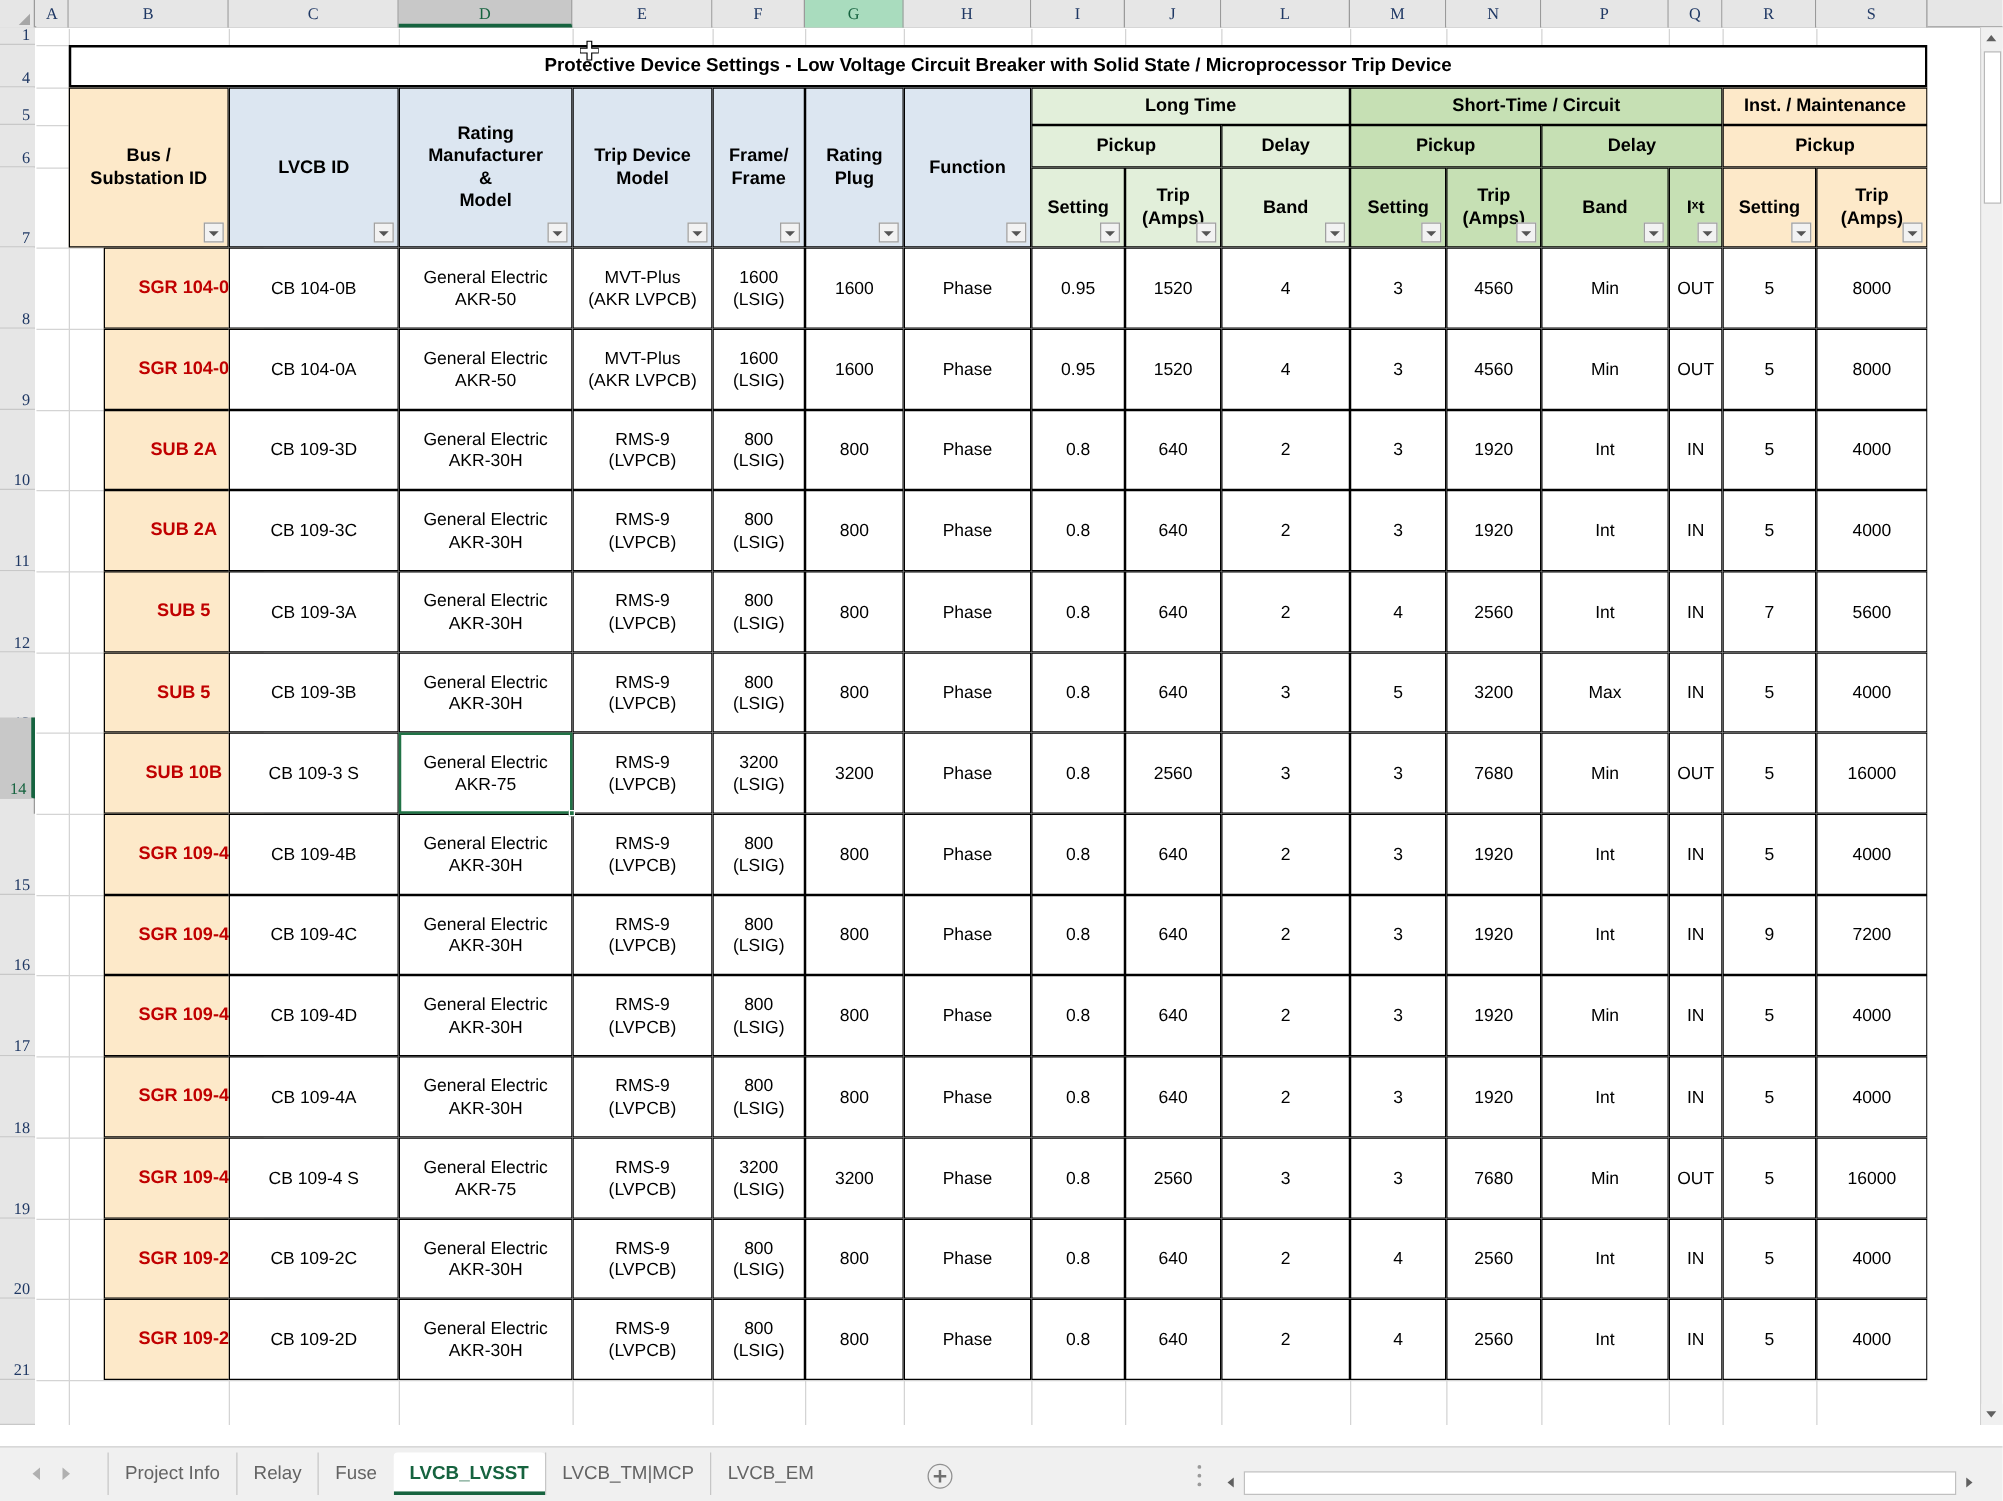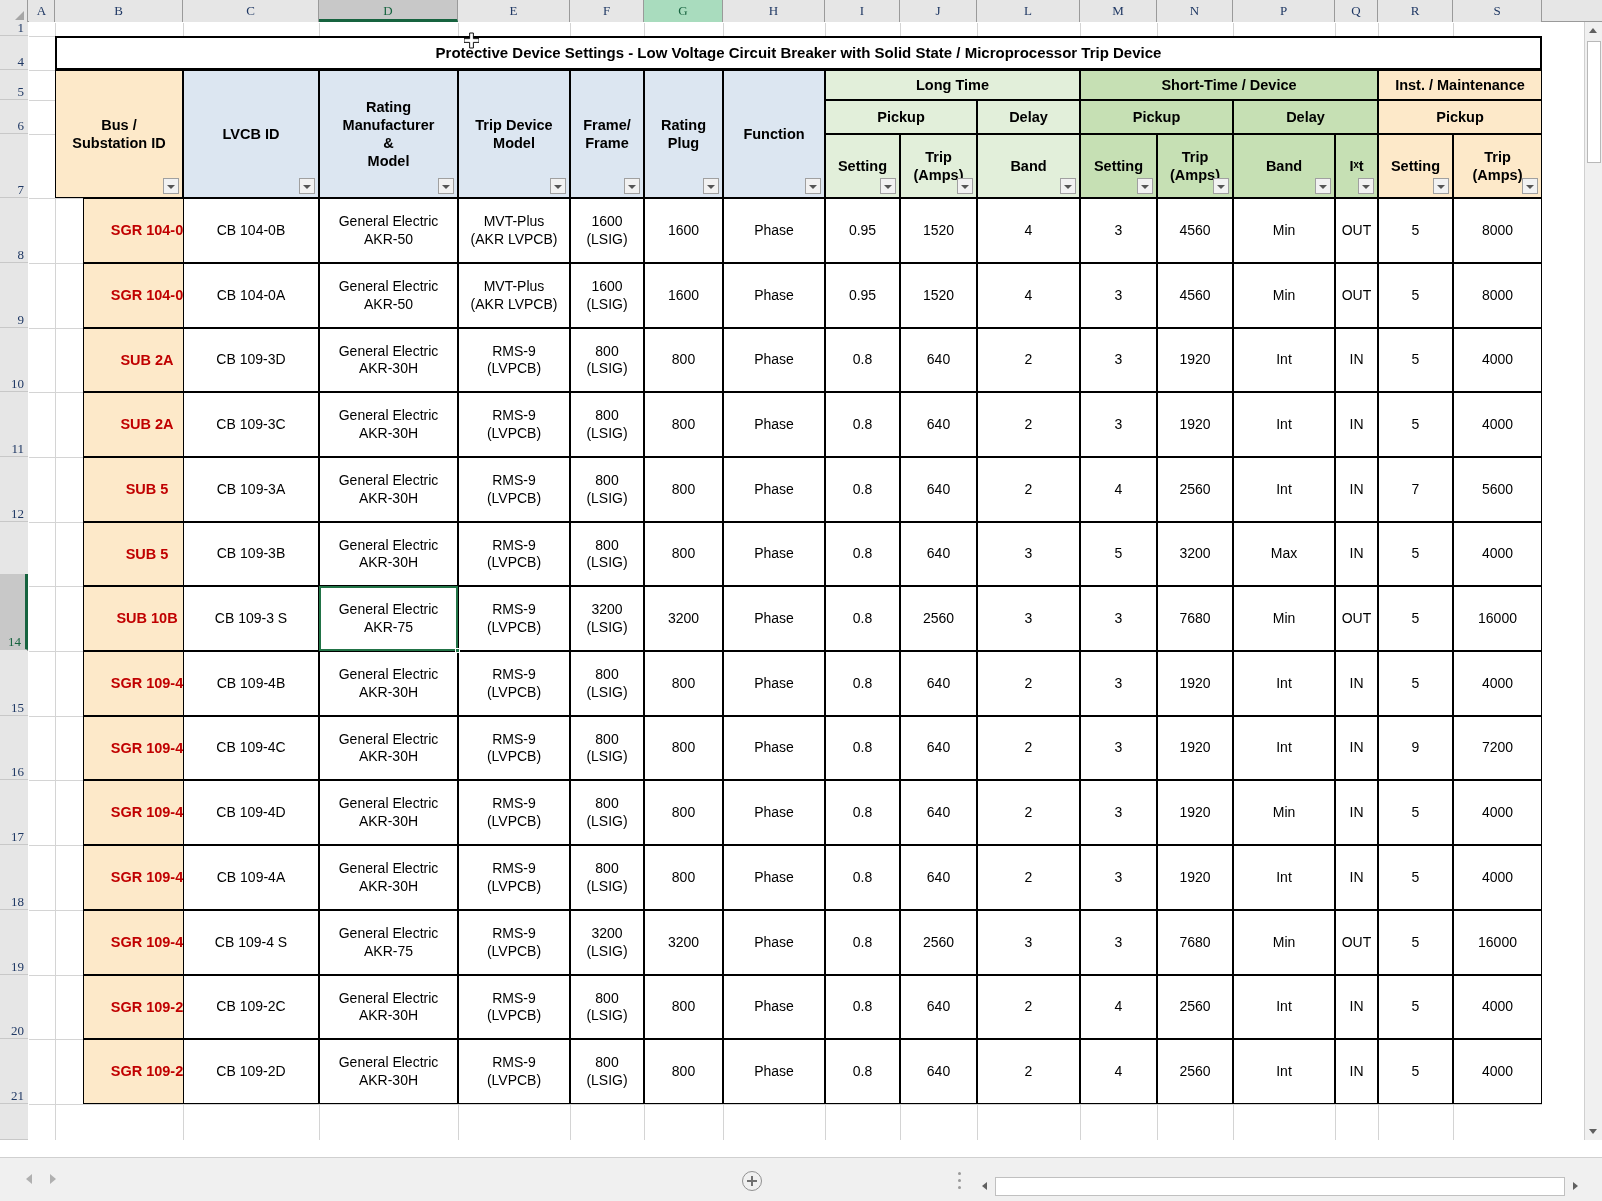--- a/index.html
+++ b/index.html
@@ -175,21 +175,21 @@
         </div>
         <div class="rh" style="top:370px;height:65px">
           <span>11</span>
         </div>
         <div class="rh" style="top:435px;height:65px">
           <span>12</span>
         </div>
         <div class="rh" style="top:500px;height:64px">
           <span>13</span>
         </div>
-        <div class="rh sel" style="top:552px;height:76px">
+        <div class="rh sel" style="top:552px;height:65px">
           <span>14</span>
         </div>
         <div class="rh" style="top:629px;height:65px">
           <span>15</span>
         </div>
         <div class="rh" style="top:694px;height:64px">
           <span>16</span>
         </div>
         <div class="rh" style="top:758px;height:65px">
           <span>17</span>
@@ -246,21 +246,21 @@
         <div class="gl-v" style="left:1051px;top:0;height:1117px"></div>
         <div class="gl-v" style="left:1128px;top:0;height:1117px"></div>
         <div class="gl-v" style="left:1204px;top:0;height:1117px"></div>
         <div class="gl-v" style="left:1306px;top:0;height:1117px"></div>
         <div class="gl-v" style="left:1349px;top:0;height:1117px"></div>
         <div class="gl-v" style="left:1424px;top:0;height:1117px"></div>
       </div>
     <div id="sheetcells">
         <div class="cell title-cell" style="left:26px;top:13px;width:1487px;height:34px;">Protective Device Settings - Low Voltage Circuit Breaker with Solid State / Microprocessor Trip Device</div>
         <div class="cell hdr hb-lt" style="left:796px;top:47px;width:255px;height:30px;">Long Time</div>
-        <div class="cell hdr hb-dk" style="left:1051px;top:47px;width:298px;height:30px;">Short-Time / Device</div>
+        <div class="cell hdr hb-dk" style="left:1051px;top:47px;width:298px;height:30px;">Short-Time / Circuit</div>
         <div class="cell hdr hb-tan" style="left:1349px;top:47px;width:164px;height:30px;">Inst. / Maintenance</div>
         <div class="cell hdr hb-lt" style="left:796px;top:77px;width:152px;height:34px;">Pickup</div>
         <div class="cell hdr hb-lt" style="left:948px;top:77px;width:103px;height:34px;">Delay</div>
         <div class="cell hdr hb-dk" style="left:1051px;top:77px;width:153px;height:34px;">Pickup</div>
         <div class="cell hdr hb-dk" style="left:1204px;top:77px;width:145px;height:34px;">Delay</div>
         <div class="cell hdr hb-tan" style="left:1349px;top:77px;width:164px;height:34px;">Pickup</div>
         <div class="cell hdr two-line hb-tan" style="left:26px;top:47px;width:128px;height:128px;">
           <span>Bus /</span>
           <span>Substation ID</span>
         </div>
@@ -695,20 +695,28 @@
     <div class="vsb-up"></div>
     <div class="vsb-thumb"></div>
     <div class="vsb-dn"></div>
   </div>
 
   <div class="statusbar">
     <div class="navarrows">
       <div class="nav-l"></div>
       <div class="nav-r"></div>
     </div>
+    <div class="tabs" id="tabs">
+        <div class="tab">Project Info</div>
+        <div class="tab">Relay</div>
+        <div class="tab">Fuse</div>
+        <div class="tab active">LVCB_LVSST</div>
+        <div class="tab">LVCB_TM|MCP</div>
+        <div class="tab">LVCB_EM</div>
+      </div>
     <div class="addsheet"></div>
     <div class="dots">
       <i style="top:0"></i>
         <i style="top:7px"></i>
         <i style="top:14px"></i>
     </div>
     <div class="hsb">
       <div class="hsb-l"></div>
       <div class="hsb-track"></div>
       <div class="hsb-r"></div>

